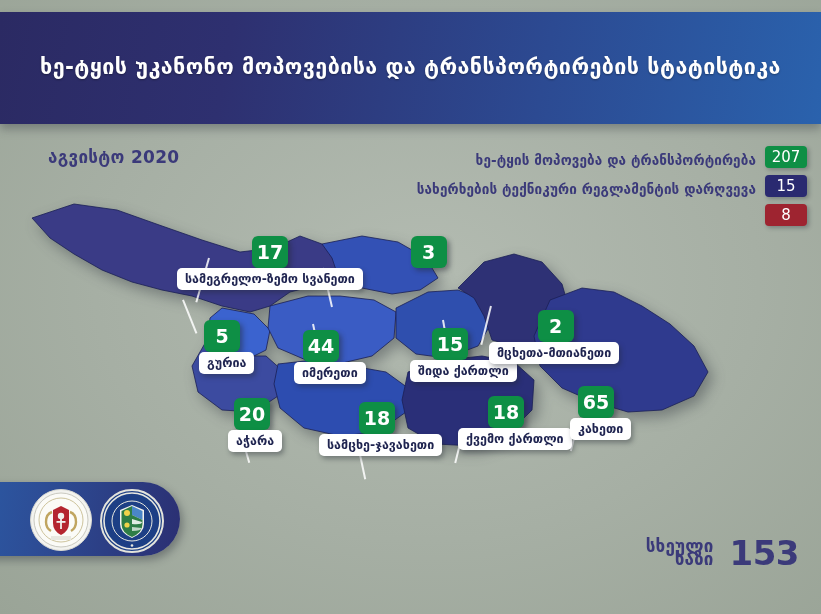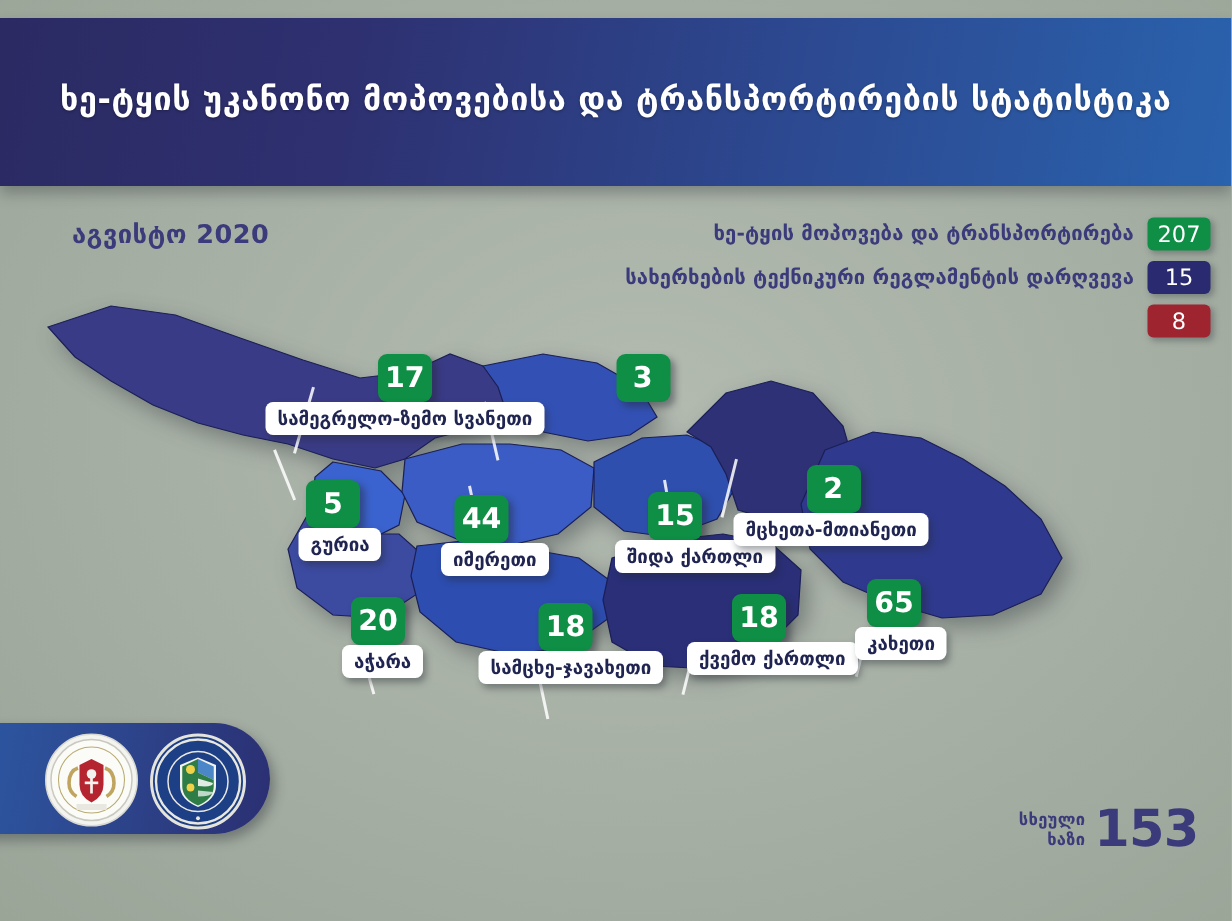--- a/index.html
+++ b/index.html
@@ -53,21 +53,21 @@
   }
 
   
   .legend {
     position: absolute;
     right: 14px; top: 143px;
     width: 420px;
   }
   .legend-row {
     display: flex;
-    align-items: center;
+    align-items: flex-end;
     justify-content: flex-end;
     height: 25px;
     margin-bottom: 4px;
   }
   .legend-text {
     color: #3b3a7a;
     font-size: 13.5px;
     font-weight: bold;
     letter-spacing: 0.1px;
     white-space: nowrap;
@@ -161,25 +161,25 @@
 
   
   .total {
     position: absolute;
     right: 22px; bottom: 44px;
     display: flex;
     align-items: center;
     color: #3b3a7a;
   }
   .total-label {
-    font-size: 11px;
+    font-size: 17px;
     font-weight: bold;
     line-height: 13px;
     text-align: right;
-    margin-right: 6px;
+    margin-right: 16px;
     letter-spacing: 0.2px;
   }
   .total-number {
     font-size: 34px;
     font-weight: bold;
     line-height: 34px;
     letter-spacing: -0.5px;
   }
 </style>
 </head>

